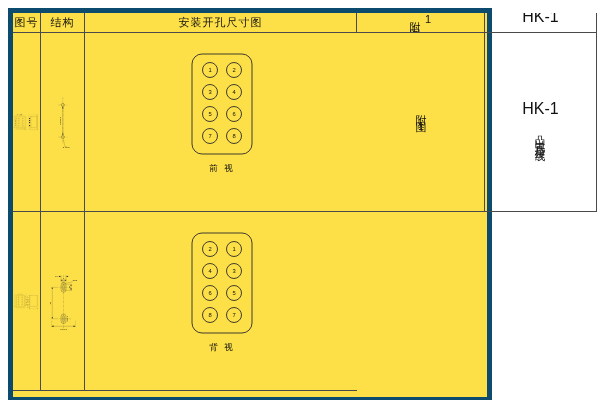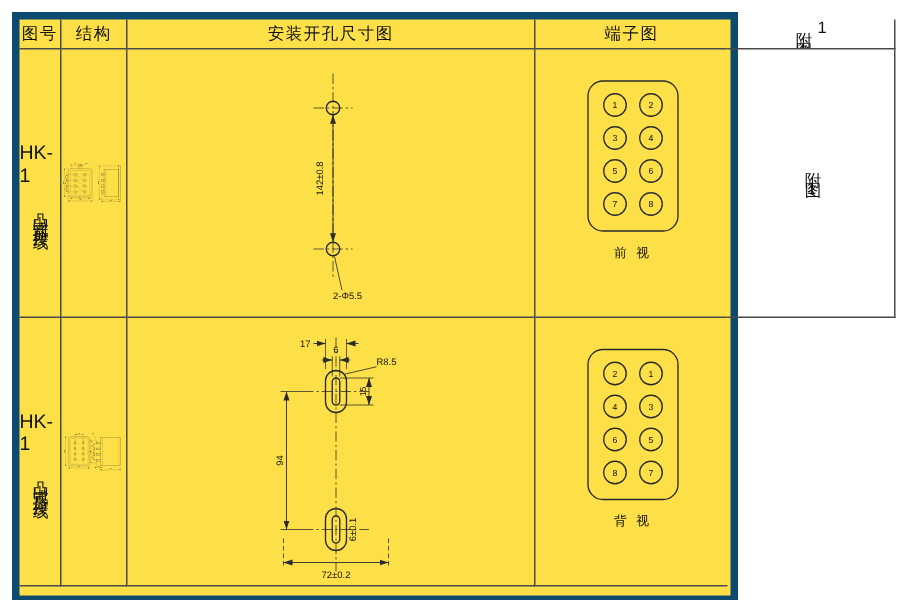--- a/index.html
+++ b/index.html
@@ -5,21 +5,21 @@
   *{box-sizing:border-box;margin:0;padding:0}
   html,body{width:600px;height:400px;background:#fff;font-family:"Liberation Sans",sans-serif}
   .tbl{position:absolute;left:8px;top:8px;width:484px;border:5px solid #0c4a6e;display:grid;
        grid-template-columns:28px 44px 272px 128px 112px;grid-template-rows:20px 179px 179px 6px;background:#fde047}
   .cell{border-right:1px solid #4a4a4a;border-bottom:1px solid #4a4a4a;display:flex;align-items:center;justify-content:center;overflow:hidden}
   .c5{border-right:none}
   .foot{grid-column:1/-1;border-right:none;border-bottom:none}
   .head{font-size:11px;color:#111;letter-spacing:1px;white-space:nowrap}
   .figno{writing-mode:vertical-lr;text-orientation:upright;font-size:11px;letter-spacing:7px;color:#111}
   .structcell{flex-direction:column;gap:9px}
-  .model{font-size:13px;color:#111}
+  .model{font-size:16px;color:#111}
   .vtext{writing-mode:vertical-lr;text-orientation:upright;font-size:10.5px;letter-spacing:3px;color:#111}
   svg{display:block}
   .ln{fill:none;stroke:#2a2a2a;stroke-width:.9}
   .thin{fill:none;stroke:#2a2a2a;stroke-width:.55}
   .ext{fill:none;stroke:#2a2a2a;stroke-width:.5}
   .cl{fill:none;stroke:#2a2a2a;stroke-width:.5;stroke-dasharray:7 2 1.5 2}
   .dsh{fill:none;stroke:#2a2a2a;stroke-width:.55;stroke-dasharray:3 2}
   .dim{fill:none;stroke:#2a2a2a;stroke-width:.6;marker-start:url(#ar);marker-end:url(#ar)}
   .dima{fill:none;stroke:#2a2a2a;stroke-width:.6;marker-end:url(#ar)}
   text{fill:#111;font-family:"Liberation Sans",sans-serif}
@@ -38,21 +38,20 @@
       <path d="M0,1 L6,3 L0,5 z" fill="#2a2a2a"></path>
     </marker>
   </defs>
 </svg>
 
 <div class="tbl">
 
   <div class="cell head">图号</div>
   <div class="cell head">结构</div>
   <div class="cell head">安装开孔尺寸图</div>
-  <div class="cell head c5">端子图</div>
 
   <div class="cell">
     <span class="figno">附图1</span>
   </div>
 
   <div class="cell structcell">
     <span class="model">HK-1</span>
     <span class="vtext">凸出式前接线</span>
   </div>
 

